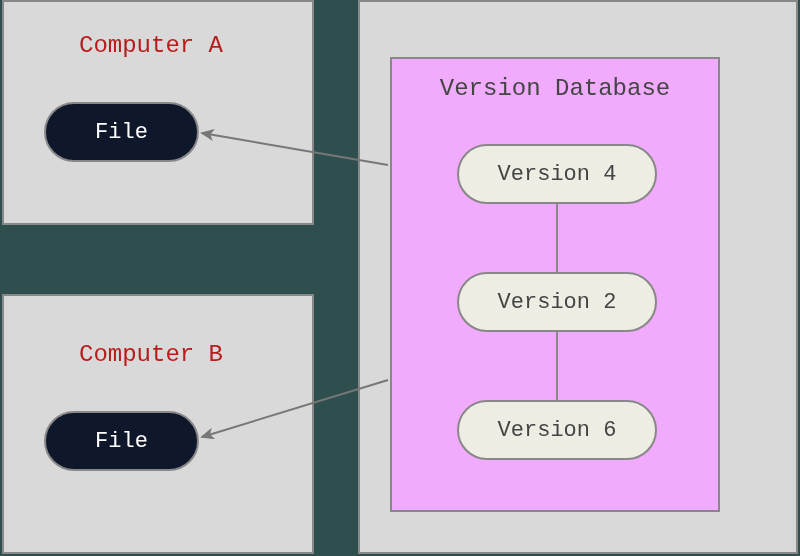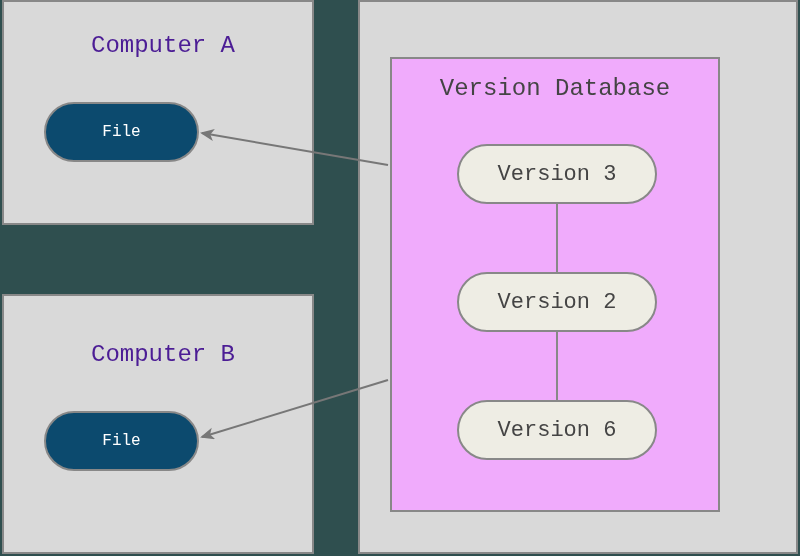--- a/index.html
+++ b/index.html
@@ -19,34 +19,33 @@
   }
   .panel {
     position: absolute;
     background: #d9d9d9;
     border: 2px solid #888;
     box-sizing: border-box;
   }
   .panel-title {
     position: absolute;
     font-size: 24px;
-    color: #4c1d95;
+    color: #b91c1c;
     white-space: nowrap;
-    margin-left: 12px;
   }
   .file-pill {
     position: absolute;
     width: 155px;
     height: 60px;
-    background: #0c4a6e;
+    background: #0f172a;
     border: 2px solid #888;
     border-radius: 30px;
     box-sizing: border-box;
     color: #fff;
-    font-size: 16px;
+    font-size: 22px;
     display: flex;
     align-items: center;
     justify-content: center;
   }
   .server-panel {
     position: absolute;
     left: 358px;
     top: 0;
     width: 440px;
     height: 554px;
@@ -129,21 +128,21 @@
       <span>File</span>
     </div>
   </div>
 
   <div class="server-panel">
 
     <div class="db-box">
       <div class="db-title">Version Database</div>
 
       <div class="version-pill" style="top:85px;">
-        <span>Version 3</span>
+        <span>Version 4</span>
       </div>
       <div class="connector" style="top:145px;"></div>
       <div class="version-pill" style="top:213px;text-align:right;">
         <span>Version 2</span>
       </div>
       <div class="connector" style="top:273px;"></div>
       <div class="version-pill" style="top:341px;">
         <span>Version 6</span>
       </div>
     </div>

